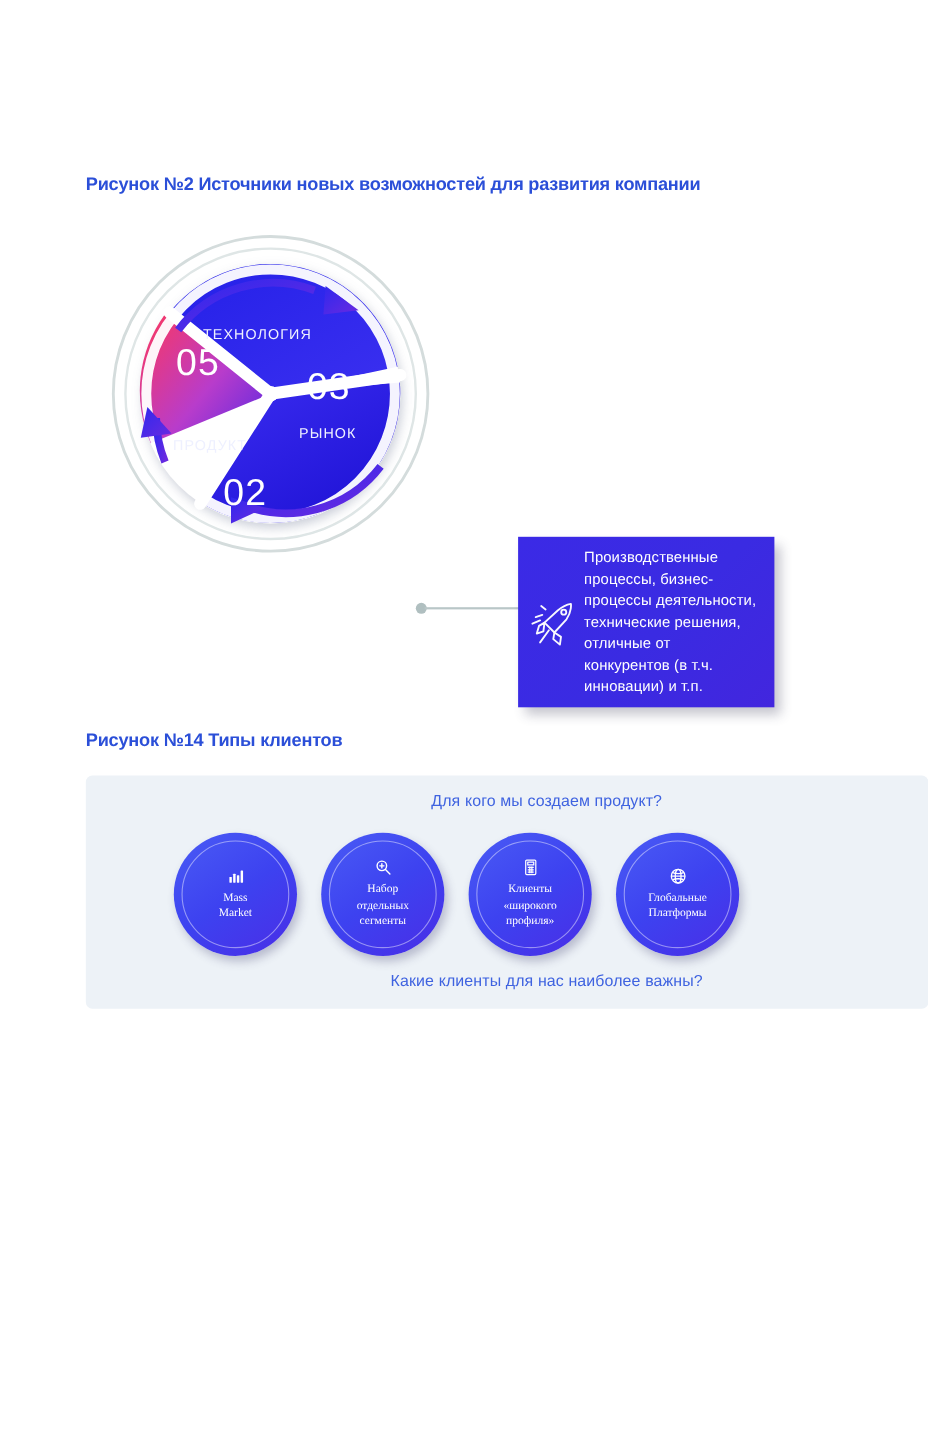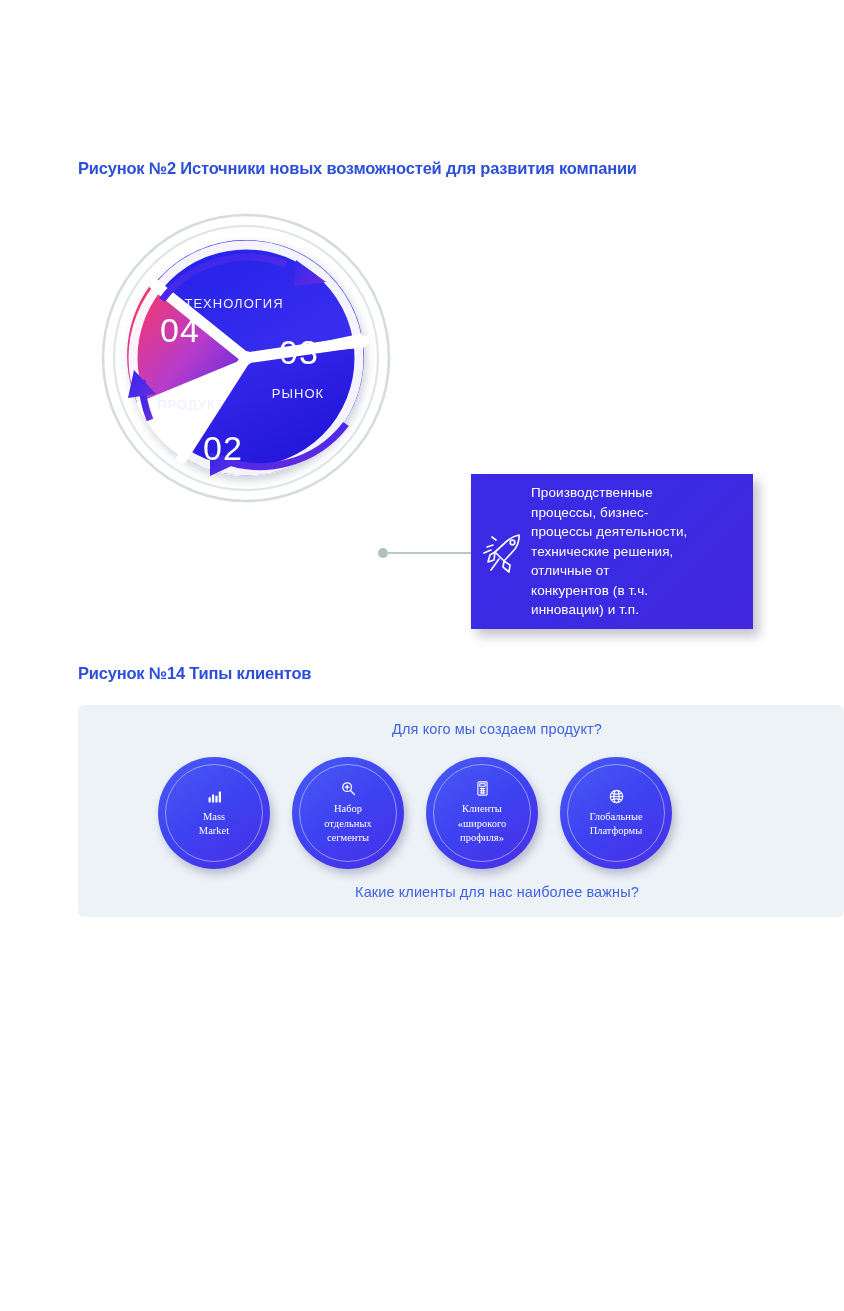--- a/index.html
+++ b/index.html
@@ -95,22 +95,22 @@
     width: 10px;
     height: 10px;
     border-radius: 50%;
     background: #b0bfc0;
   }
 
   
   #info-box {
     position: absolute;
     left: 471px;
-    top: 284px;
-    width: 282px;
+    top: 298px;
+    width: 233px;
     height: 155px;
     background: linear-gradient(135deg, #3b2ae6 0%, #3a2be2 55%, #4226de 100%);
     box-shadow: 6px 7px 10px rgba(60,60,90,0.30);
     display: flex;
     align-items: center;
     box-sizing: border-box;
     padding: 8px 10px 8px 8px;
   }
   #rocket-icon {
     flex: 0 0 auto;
@@ -261,21 +261,21 @@
         <path d="M44,172 A108,108 0 0 0 52,212"></path>
       </g>
       <g fill="url(#garrow)">
         <polygon points="198,52 228,74 196,78"></polygon>
         <polygon points="112,244 142,254 112,268"></polygon>
         <polygon points="36,162 58,186 30,190"></polygon>
       </g>
     </svg>
 
     <div id="label-tech" class="seg-label">ТЕХНОЛОГИЯ</div>
-    <div id="num-01" class="seg-num">04</div>
+    <div id="num-01" class="seg-num">05</div>
 
     <div id="label-prod" class="seg-label">ПРОДУКТ</div>
     <div id="num-02" class="seg-num">02</div>
 
     <div id="label-mark" class="seg-label">РЫНОК</div>
     <div id="num-03" class="seg-num">03</div>
   </div>
 
   <div id="connector">
     <div class="dot"></div>

